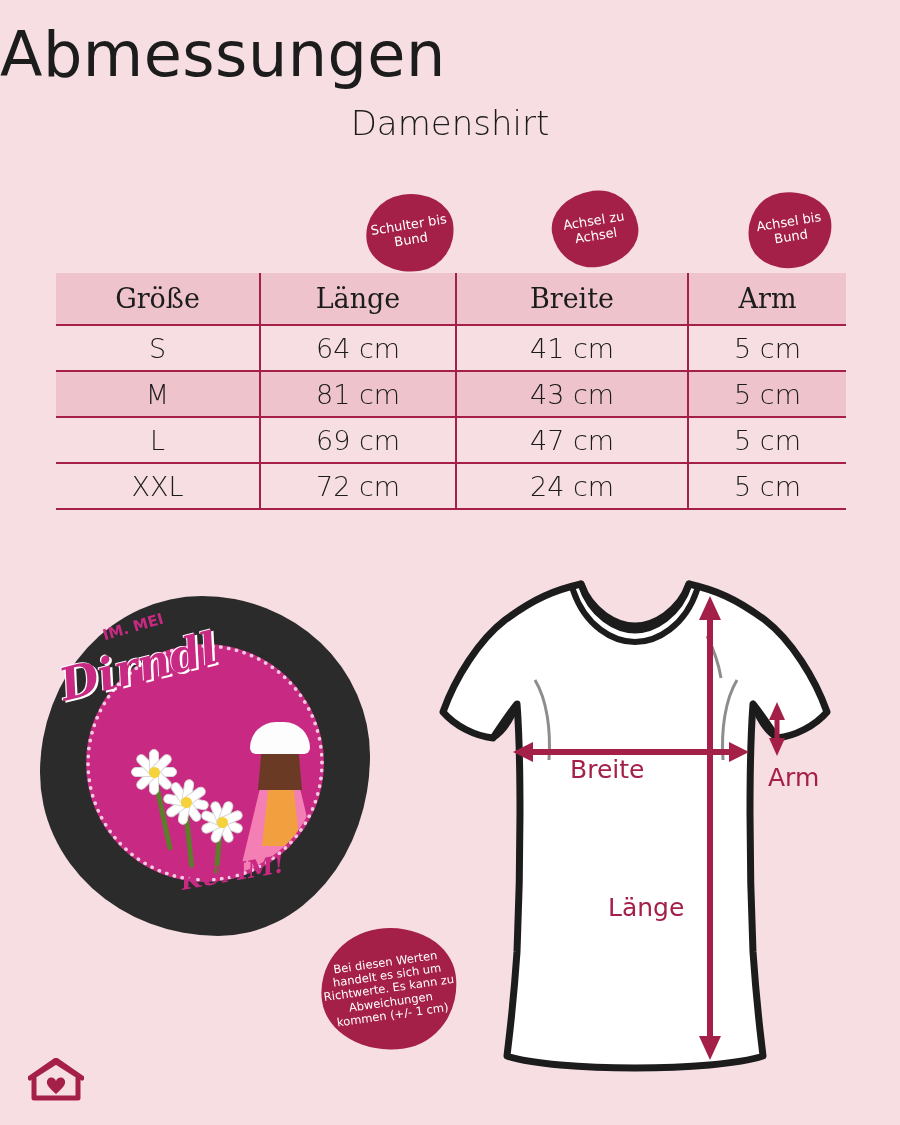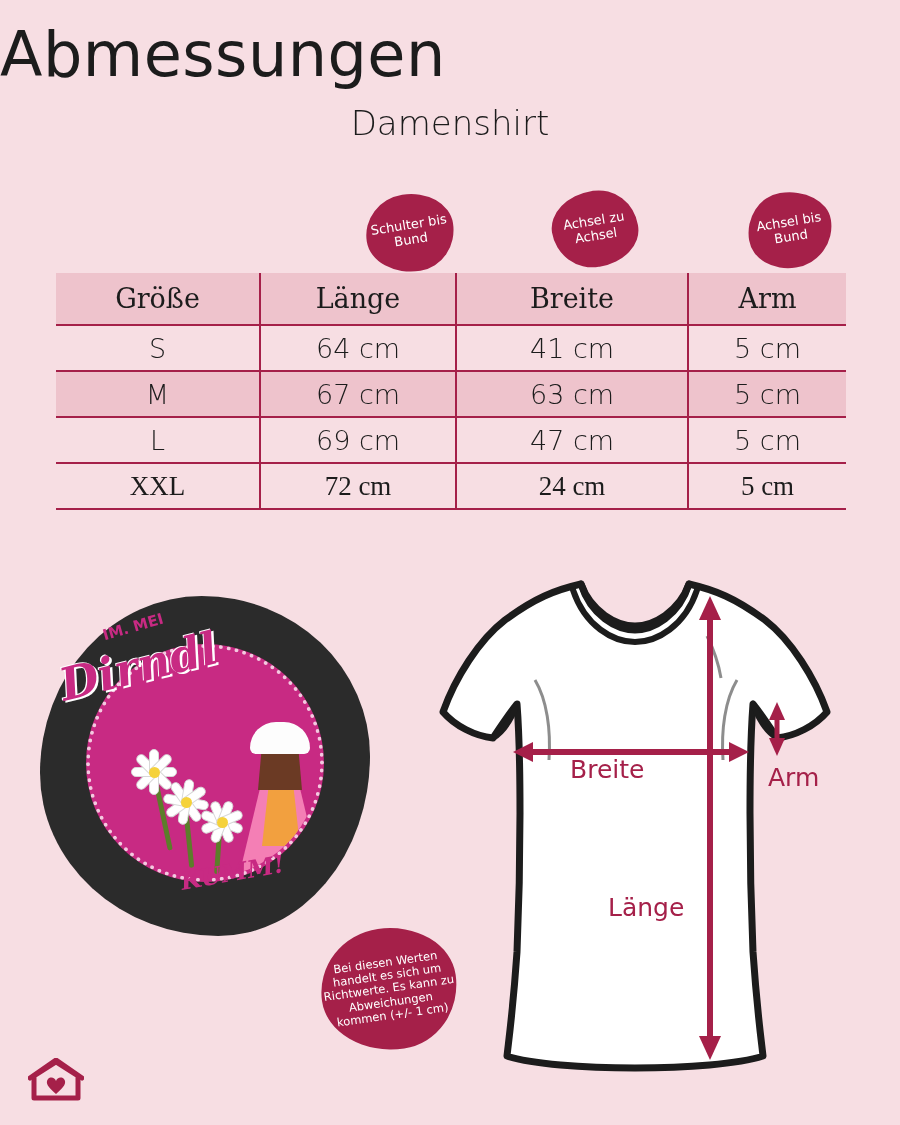--- a/index.html
+++ b/index.html
@@ -96,21 +96,21 @@
     margin-top: 20px;
   }
   table.size-table tbody td {
     height: 46px;
     font-size: 27px;
     font-family: "DejaVu Sans", sans-serif;
     font-weight: 300;
     background: transparent;
   }
   table.size-table tbody tr.alt td { background: #eec3cc; }
-  table.size-table tbody tr:last-child td { border-bottom: 2px solid #a52049; font-family: Liberation Serif, serif; }
+  table.size-table tbody tr:last-child td { border-bottom: 2px solid #a52049; }
 
   
   #logo-badge {
     position: absolute;
     left: 40px; top: 596px;
     width: 330px; height: 340px;
   }
   .badge-ink {
     position: absolute; inset: 0;
     background: #2b2b2b;
@@ -266,22 +266,22 @@
       </thead>
       <tbody>
         <tr>
           <td>S</td>
           <td>64 cm</td>
           <td>41 cm</td>
           <td>5 cm</td>
         </tr>
         <tr class="alt">
           <td>M</td>
-          <td>67 cm</td>
-          <td>63 cm</td>
+          <td>81 cm</td>
+          <td>43 cm</td>
           <td>5 cm</td>
         </tr>
         <tr>
           <td>L</td>
           <td>69 cm</td>
           <td>47 cm</td>
           <td>5 cm</td>
         </tr>
         <tr>
           <td>XXL</td>

